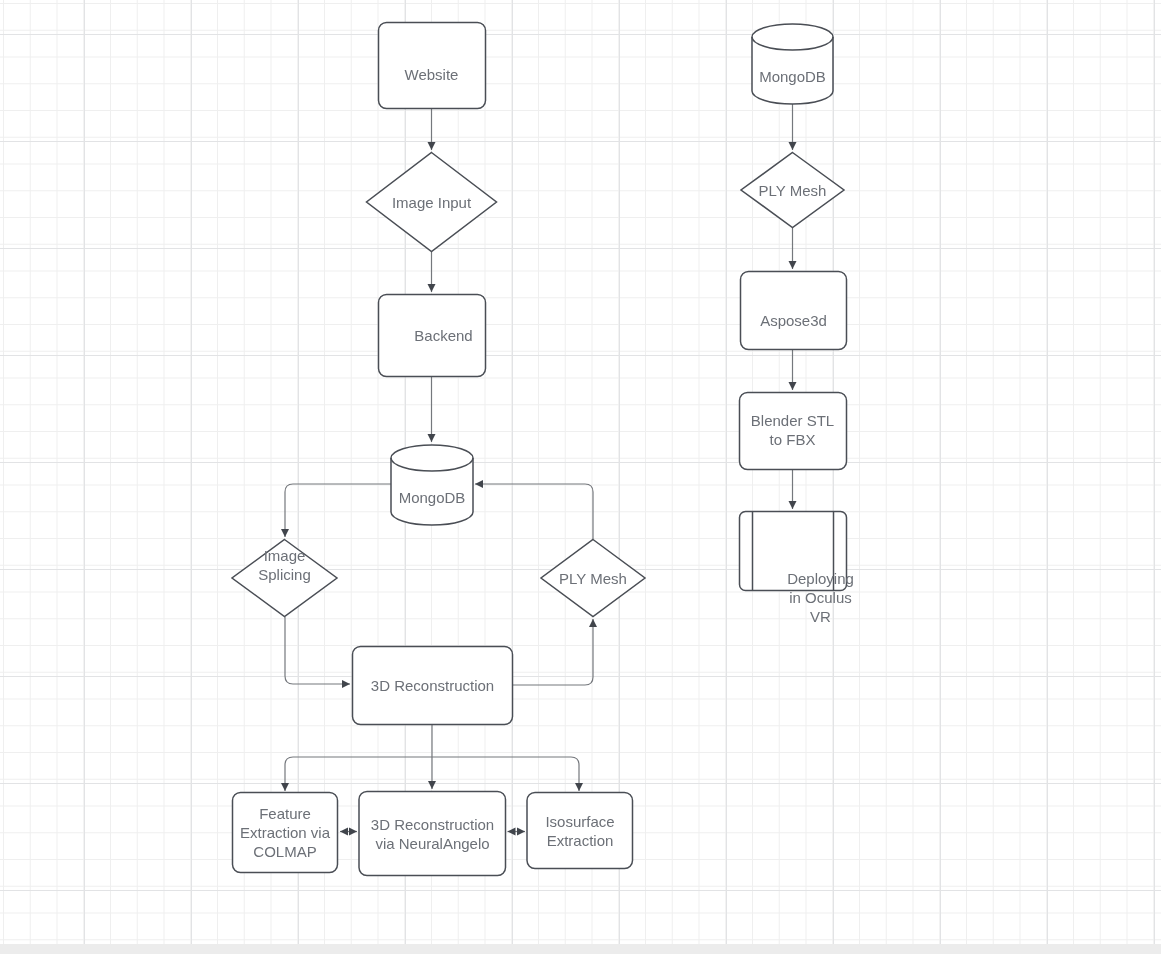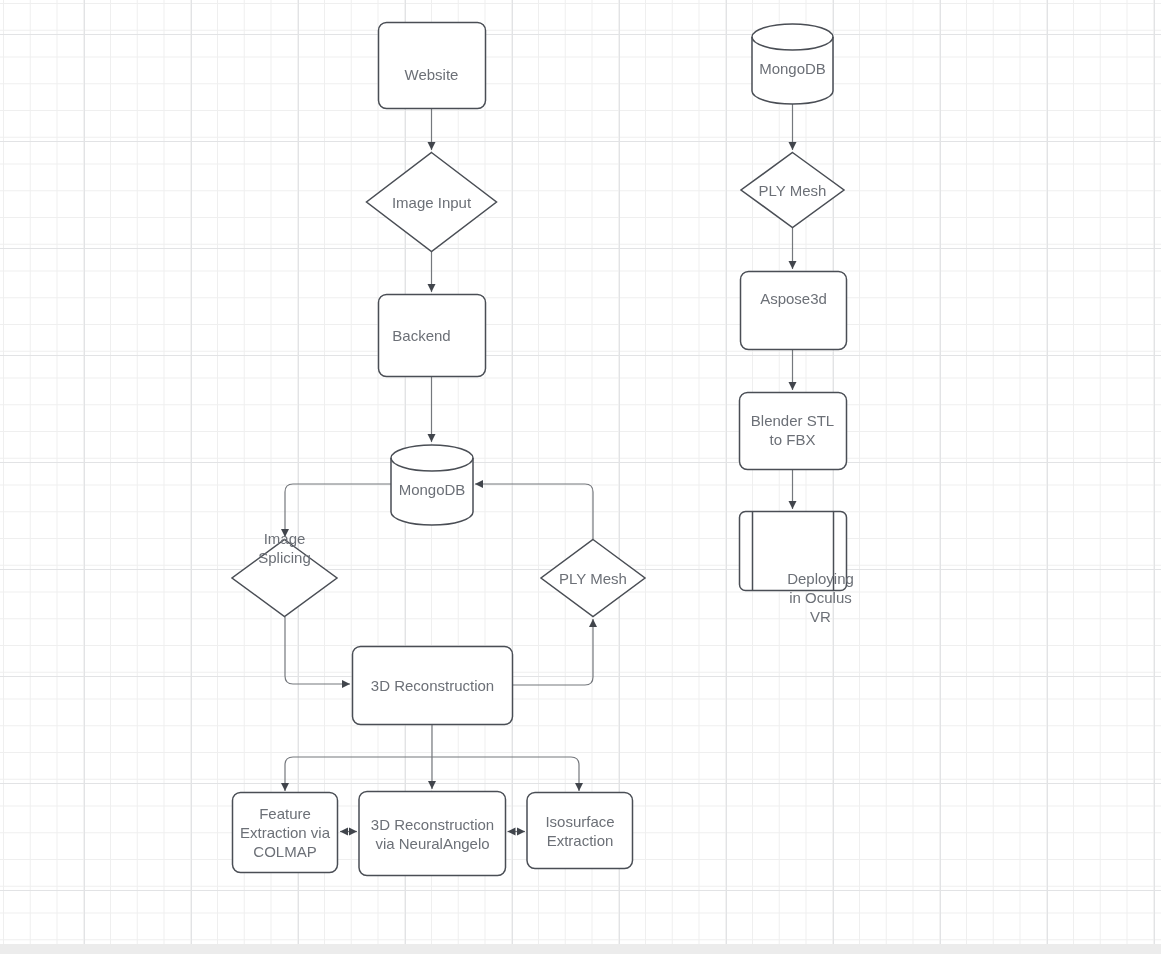--- a/index.html
+++ b/index.html
@@ -17,21 +17,21 @@
   }
   svg.layer{position:absolute;left:0;top:0;}
   .edge{fill:none;stroke:#75787d;stroke-width:1.2;stroke-linejoin:round;}
   .shape{fill:#ffffff;stroke:#4a4e55;stroke-width:1.5;}
   .shape-detail{fill:none;stroke:#4a4e55;stroke-width:1.5;}
   .lbl{
     position:absolute;display:flex;align-items:center;justify-content:center;
     text-align:center;white-space:pre-line;
     font-size:15px;line-height:19px;color:#6c7077;
   }
-  .lbl.cyl{padding-top:9px;box-sizing:border-box;}
+  .lbl.cyl{padding-top:9px;box-sizing:border-box;margin-top:8px;}
   .bottom-strip{position:absolute;left:0;top:944px;width:1161px;height:10px;background:#ececec;}
 </style>
 </head>
 <body>
 
 <div class="canvas">
 
   <svg class="layer" width="1161" height="954" viewBox="0 0 1161 954">
     <defs>
       <marker id="arrow" markerUnits="userSpaceOnUse" markerWidth="10" markerHeight="10" refX="9" refY="5" orient="auto-start-reverse">
@@ -83,36 +83,36 @@
         <rect class="shape" x="739.5" y="511.5" width="107" height="79" rx="6"></rect>
         <line class="shape-detail" x1="752.5" y1="512" x2="752.5" y2="590"></line>
         <line class="shape-detail" x1="833.5" y1="512" x2="833.5" y2="590"></line>
       </g>
     </g>
   </svg>
 
   <div>
     <div class="lbl" style="left:378px;top:22px;width:107px;height:104px;">Website</div>
     <div class="lbl" style="left:366px;top:152px;width:131px;height:100px;">Image Input</div>
-    <div class="lbl" style="left:368px;top:294px;width:107px;height:83px;">Backend</div>
+    <div class="lbl" style="left:378px;top:294px;width:107px;height:83px;padding-left:12px;">Backend</div>
     <div class="lbl cyl" style="left:391px;top:445px;width:82px;height:80px;">MongoDB</div>
-    <div class="lbl" style="left:232px;top:509px;width:105px;height:78px;">Image
+    <div class="lbl" style="left:232px;top:526px;width:105px;height:78px;">Image
 Splicing</div>
     <div class="lbl" style="left:541px;top:539px;width:104px;height:78px;">PLY Mesh</div>
     <div class="lbl" style="left:352px;top:646px;width:161px;height:79px;">3D Reconstruction</div>
     <div class="lbl" style="left:232px;top:792px;width:106px;height:81px;">Feature
 Extraction via
 COLMAP</div>
     <div class="lbl" style="left:359px;top:791px;width:147px;height:85px;">3D Reconstruction
 via NeuralAngelo</div>
     <div class="lbl" style="left:527px;top:792px;width:106px;height:77px;">Isosurface
 Extraction</div>
     <div class="lbl cyl" style="left:752px;top:24px;width:81px;height:80px;">MongoDB</div>
     <div class="lbl" style="left:741px;top:152px;width:103px;height:76px;">PLY Mesh</div>
-    <div class="lbl" style="left:740px;top:259px;width:107px;height:79px;">Aspose3d</div>
+    <div class="lbl" style="left:740px;top:281px;width:107px;height:79px;">Aspose3d</div>
     <div class="lbl" style="left:739px;top:392px;width:107px;height:76px;">Blender STL
 to FBX</div>
     <div class="lbl" style="left:767px;top:511px;width:107px;height:88px;margin-top:42px;">Deploying
 in Oculus
 VR</div>
   </div>
 
   <div class="bottom-strip"></div>
 </div>
 

